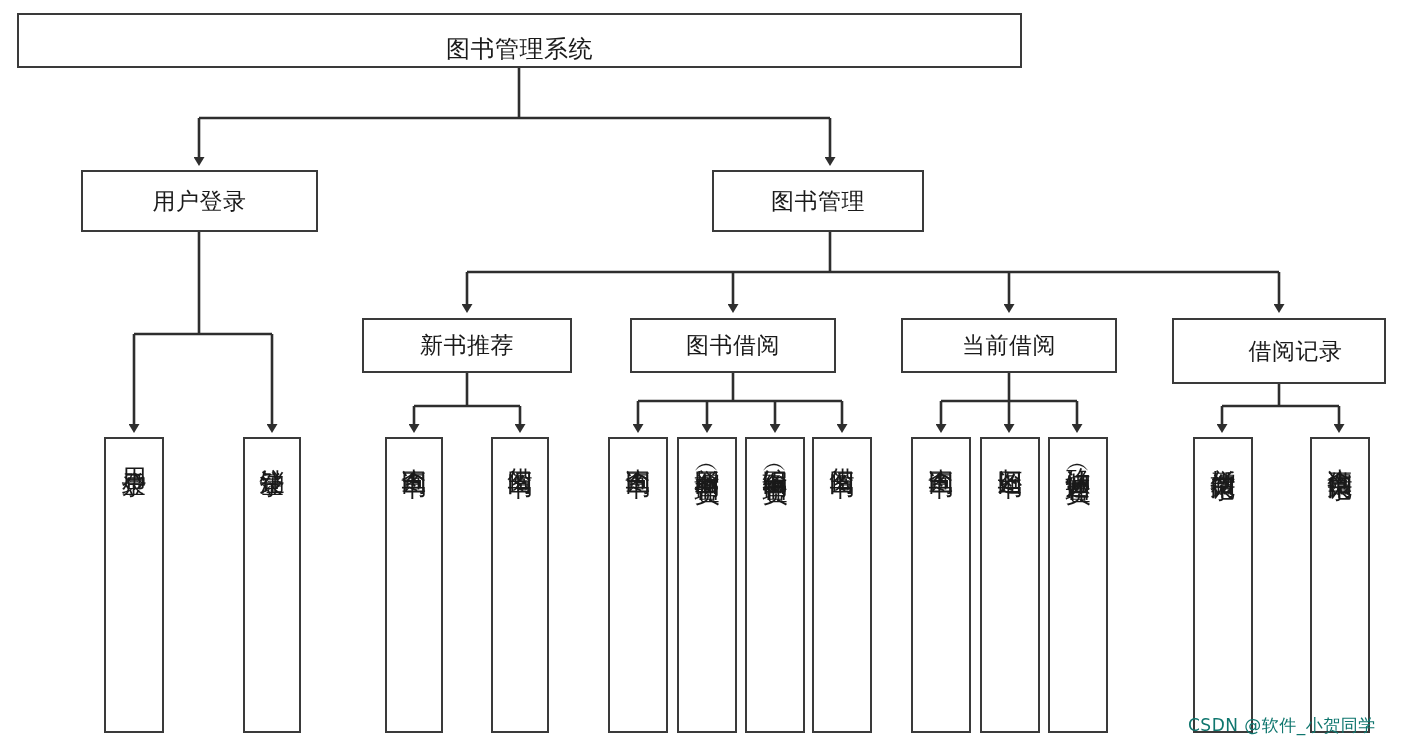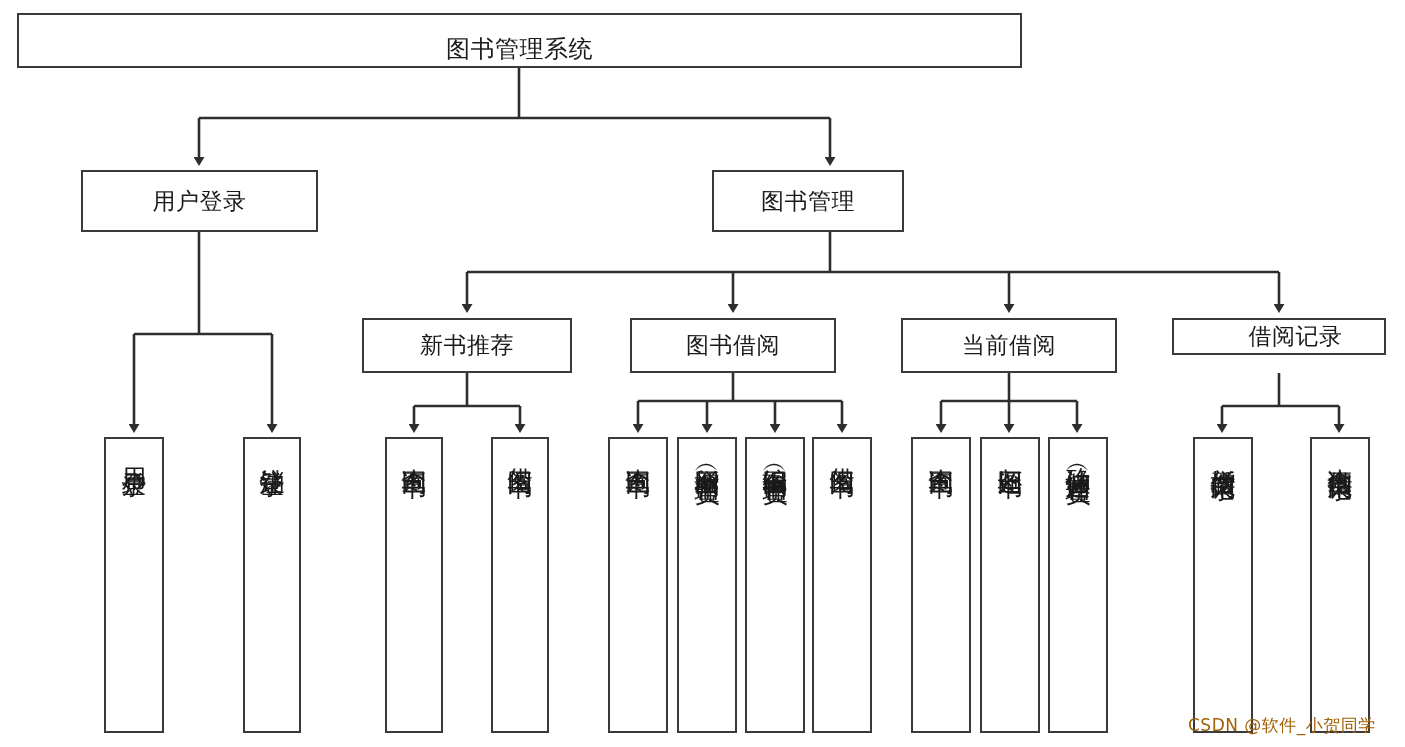--- a/index.html
+++ b/index.html
@@ -62,21 +62,21 @@
     text-orientation: upright;
     font-size: 25px;
     line-height: 1.16;
     letter-spacing: 2px;
   }
   .watermark {
     position: absolute;
     left: 1188px;
     top: 714px;
     font-size: 17px;
-    color: #a16207;
+    color: #0f766e;
     white-space: nowrap;
     letter-spacing: 0.5px;
     z-index: 5;
     font-family: "DejaVu Sans", "Liberation Sans", sans-serif;
   }
 </style>
 </head>
 <body>
 
 <div id="canvas">
@@ -133,34 +133,34 @@
     </g>
   </svg>
 
   <div class="node h root" style="left:17px; top:13px; width:1005px; height:55px;">
     <span class="lbl">图书管理系统</span>
   </div>
 
   <div class="node h" style="left:81px; top:170px; width:237px; height:62px;">
     <span class="lbl">用户登录</span>
   </div>
-  <div class="node h" style="left:712px; top:170px; width:192px; height:62px;justify-content:center;">
+  <div class="node h" style="left:712px; top:170px; width:212px; height:62px;justify-content:center;">
     <span class="lbl">图书管理</span>
   </div>
 
   <div class="node h" style="left:362px; top:318px; width:210px; height:55px;justify-content:center;">
     <span class="lbl">新书推荐</span>
   </div>
   <div class="node h" style="left:901px; top:318px; width:216px; height:55px;">
     <span class="lbl">当前借阅</span>
   </div>
   <div class="node h" style="left:630px; top:318px; width:206px; height:55px;">
     <span class="lbl">图书借阅</span>
   </div>
-  <div class="node h" style="left:1172px; top:318px; width:214px; height:37px;padding-left:33px;">
+  <div class="node h" style="left:1172px; top:318px; width:214px; height:66px;padding-left:33px;">
     <span class="lbl">借阅记录</span>
   </div>
 
   <div class="node v" style="left:104px; top:437px; width:60px; height:296px;">
     <span class="lbl">用户登录</span>
   </div>
   <div class="node v" style="left:243px; top:437px; width:58px; height:296px;">
     <span class="lbl">注销登录</span>
   </div>
 

